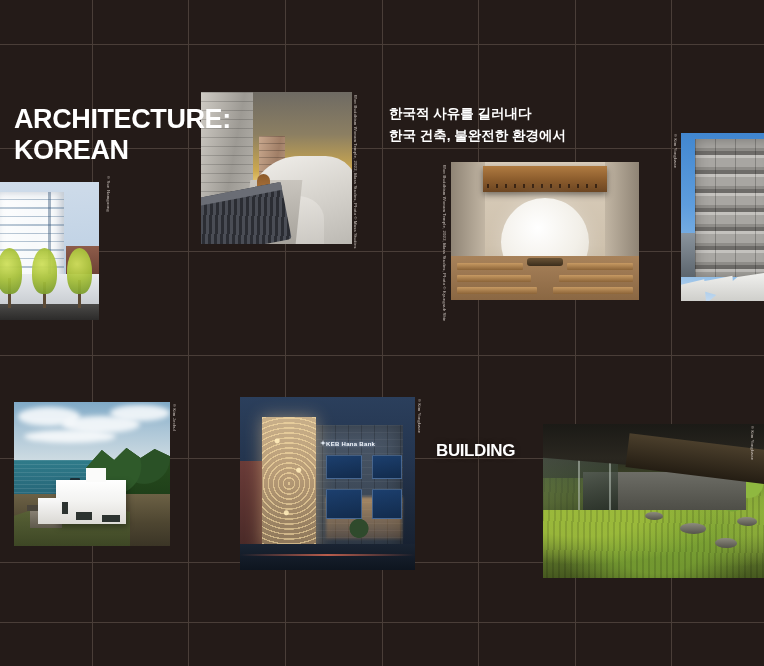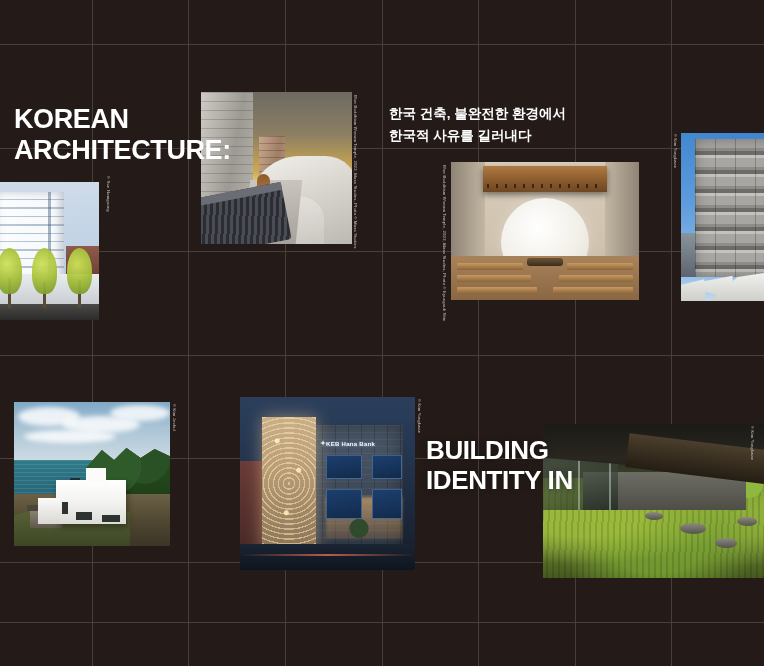--- a/index.html
+++ b/index.html
@@ -56,22 +56,22 @@
   #tagline {
     left:389px; top:103px;
     font-size:13.5px; line-height:22px;
     font-weight:bold;
     letter-spacing:0px;
     color:#ffffff;
     z-index:7;
     position:absolute;
   }
   #subhead {
-    left:426px; top:436px;
-    font-size:26px; line-height:29.5px;
+    left:436px; top:436px;
+    font-size:17px; line-height:29.5px;
     text-shadow:0 0 6px rgba(0,0,0,.35);
   }
 
   #bigword {
     position:absolute;
     left:30px; top:286px;
     width:734px;
     z-index:5;
     color:#8d8c8a;
     font-weight:bold;
@@ -599,27 +599,26 @@
       <div class="rock r1"></div>
       <div class="rock r2"></div>
       <div class="rock r3"></div>
       <div class="rock r4"></div>
     </div>
   </div>
   <div class="credit" style="left:754px; top:426px;">© Kim Yongkwan</div>
 
 
   <div class="headline" id="kicker">
+    <div>ARCHITECTURE:</div>
     <div>KOREAN</div>
-    <div>ARCHITECTURE:</div>
   </div>
 
   <div id="tagline">
+    <div>한국적 사유를 길러내다</div>
     <div>한국 건축, 불완전한 환경에서</div>
-    <div>한국적 사유를 길러내다</div>
   </div>
 
   <div class="headline" id="subhead">
     <div>BUILDING</div>
-    <div>IDENTITY IN</div>
   </div>
 
 </div>
 
 </body></html>

